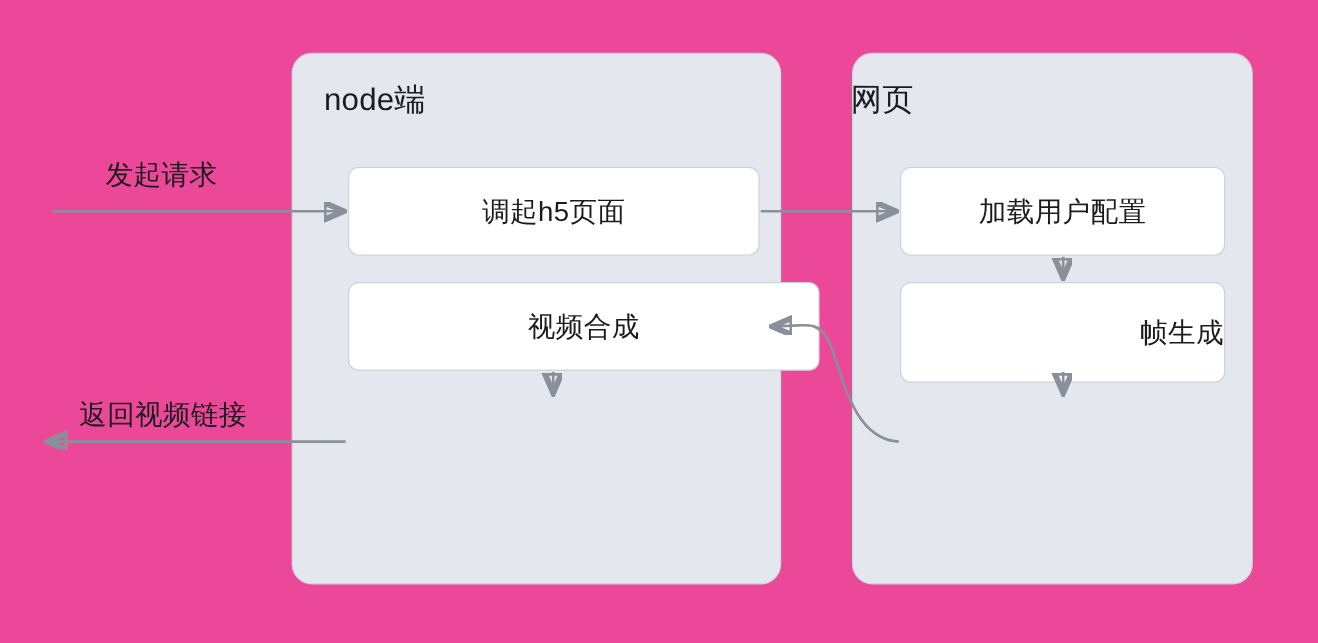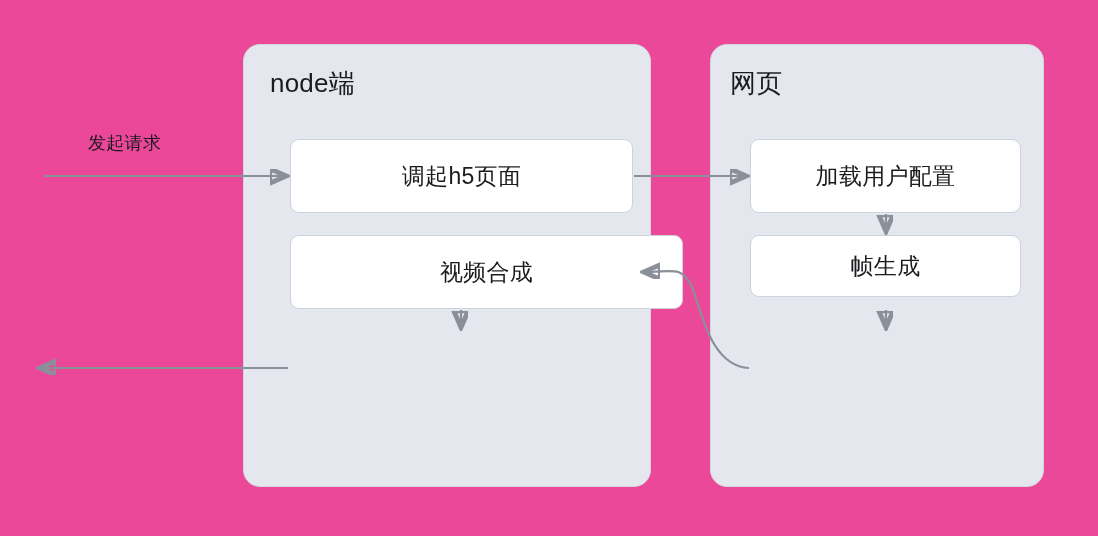--- a/index.html
+++ b/index.html
@@ -46,21 +46,21 @@
   }
   .node-label {
     font-size: 23px;
     color: #1b1b1f;
     letter-spacing: 0.3px;
     white-space: nowrap;
     line-height: 1;
   }
   .edge-label {
     position: absolute;
-    font-size: 18px;
+    font-size: 23px;
     color: #1b1b1f;
     letter-spacing: 0.3px;
     white-space: nowrap;
     line-height: 1;
   }
   svg.arrows {
     position: absolute;
     left: 0;
     top: 0;
     width: 1098px;
@@ -85,32 +85,33 @@
   <div class="node-box" style="left:290px; top:139px; width:343px; height:74px;">
     <span class="node-label">调起h5页面</span>
   </div>
 
   <div class="node-box" style="left:290px; top:235px; width:393px; height:74px;">
     <span class="node-label">视频合成</span>
   </div>
 
 
   <div class="group-box" style="left:710px; top:44px; width:334px; height:443px;"></div>
-  <div class="group-title" style="left:730px; top:70px;">网页</div>
+  <div class="group-title" style="left:709px; top:70px;">网页</div>
 
   <div class="node-box" style="left:750px; top:139px; width:271px; height:74px;">
     <span class="node-label">加载用户配置</span>
   </div>
 
-  <div class="node-box" style="left:750px; top:235px; width:271px; height:62px;">
+  <div class="node-box" style="left:750px; top:235px; width:271px; height:84px;justify-content:flex-end;">
     <span class="node-label">帧生成</span>
   </div>
 
 
   <div class="edge-label" style="left:88px; top:134px;">发起请求</div>
+  <div class="edge-label" style="left:66px; top:334px;">返回视频链接</div>
 
   <svg class="arrows" viewBox="0 0 1098 536" xmlns="http://www.w3.org/2000/svg">
     <defs>
       <marker id="arrowhead" markerWidth="9" markerHeight="9" refX="7.4" refY="3.3" orient="auto" markerUnits="strokeWidth">
         <path d="M0,0 L7.6,3.3 L0,6.6 z" fill="#8a8f99" stroke="none"></path>
       </marker>
     </defs>
 
     <line x1="44" y1="176" x2="286" y2="176" marker-end="url(#arrowhead)"></line>
 

